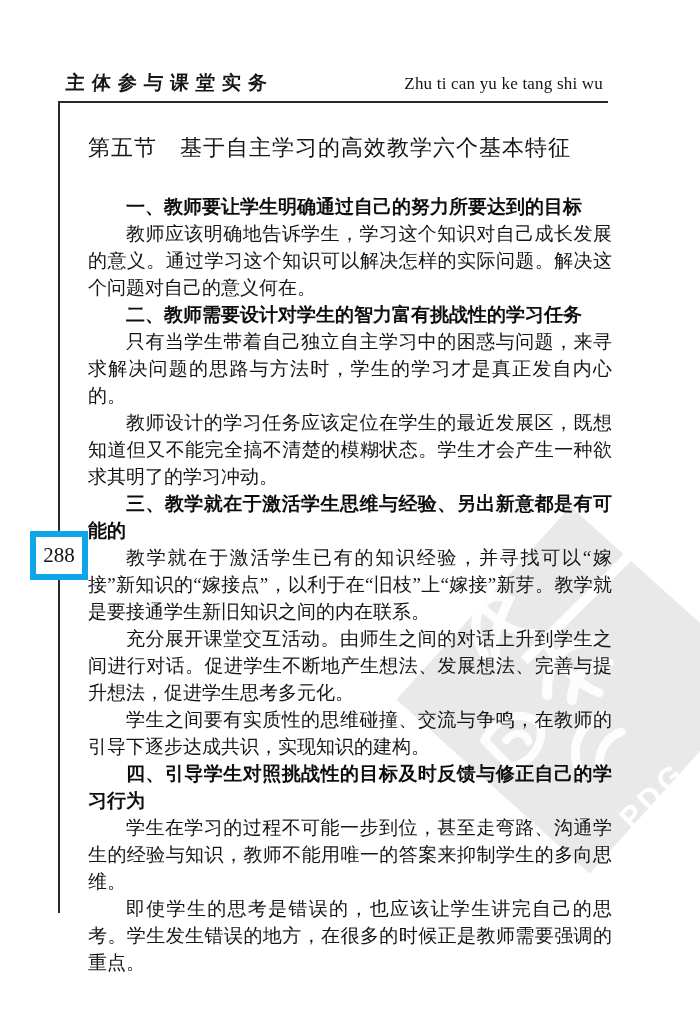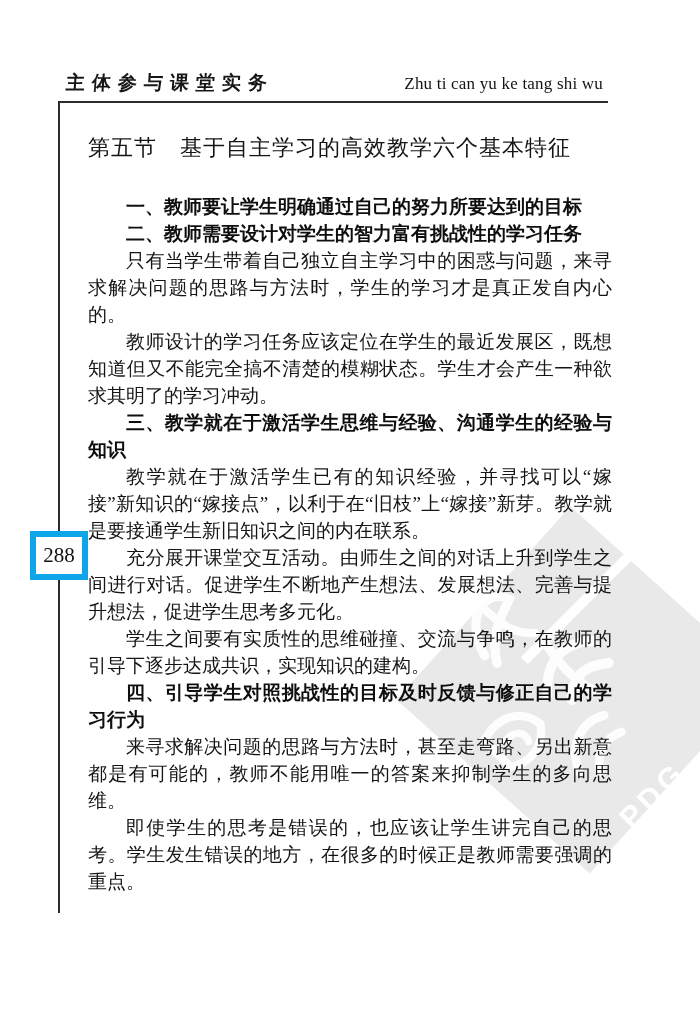--- a/index.html
+++ b/index.html
@@ -92,28 +92,29 @@
   <div class="side-rule"></div>
 
   <div class="pagebox">
     <span>288</span>
   </div>
 
   <div class="content">
     <h2 class="title">第五节　基于自主学习的高效教学六个基本特征</h2>
 
     <h3 class="sec-heading">一、教师要让学生明确通过自己的努力所要达到的目标</h3>
+    <p class="para">教师应该明确地告诉学生，学习这个知识对自己成长发展的意义。通过学习这个知识可以解决怎样的实际问题。解决这个问题对自己的意义何在。</p>
 
     <h3 class="sec-heading">二、教师需要设计对学生的智力富有挑战性的学习任务</h3>
     <p class="para">只有当学生带着自己独立自主学习中的困惑与问题，来寻求解决问题的思路与方法时，学生的学习才是真正发自内心的。</p>
     <p class="para">教师设计的学习任务应该定位在学生的最近发展区，既想知道但又不能完全搞不清楚的模糊状态。学生才会产生一种欲求其明了的学习冲动。</p>
 
-    <h3 class="sec-heading">三、教学就在于激活学生思维与经验、沟通学生的经验与知识</h3>
+    <h3 class="sec-heading">三、教学就在于激活学生思维与经验、另出新意都是有可能的</h3>
     <p class="para">教学就在于激活学生已有的知识经验，并寻找可以“嫁接”新知识的“嫁接点”，以利于在“旧枝”上“嫁接”新芽。教学就是要接通学生新旧知识之间的内在联系。</p>
     <p class="para">充分展开课堂交互活动。由师生之间的对话上升到学生之间进行对话。促进学生不断地产生想法、发展想法、完善与提升想法，促进学生思考多元化。</p>
     <p class="para">学生之间要有实质性的思维碰撞、交流与争鸣，在教师的引导下逐步达成共识，实现知识的建构。</p>
 
     <h3 class="sec-heading">四、引导学生对照挑战性的目标及时反馈与修正自己的学习行为</h3>
-    <p class="para">来寻求解决问题的思路与方法时，甚至走弯路、另出新意都是有可能的，教师不能用唯一的答案来抑制学生的多向思维。</p>
+    <p class="para">学生在学习的过程不可能一步到位，甚至走弯路、沟通学生的经验与知识，教师不能用唯一的答案来抑制学生的多向思维。</p>
     <p class="para">即使学生的思考是错误的，也应该让学生讲完自己的思考。学生发生错误的地方，在很多的时候正是教师需要强调的重点。</p>
   </div>
 
 </div>
 
 </body></html>

